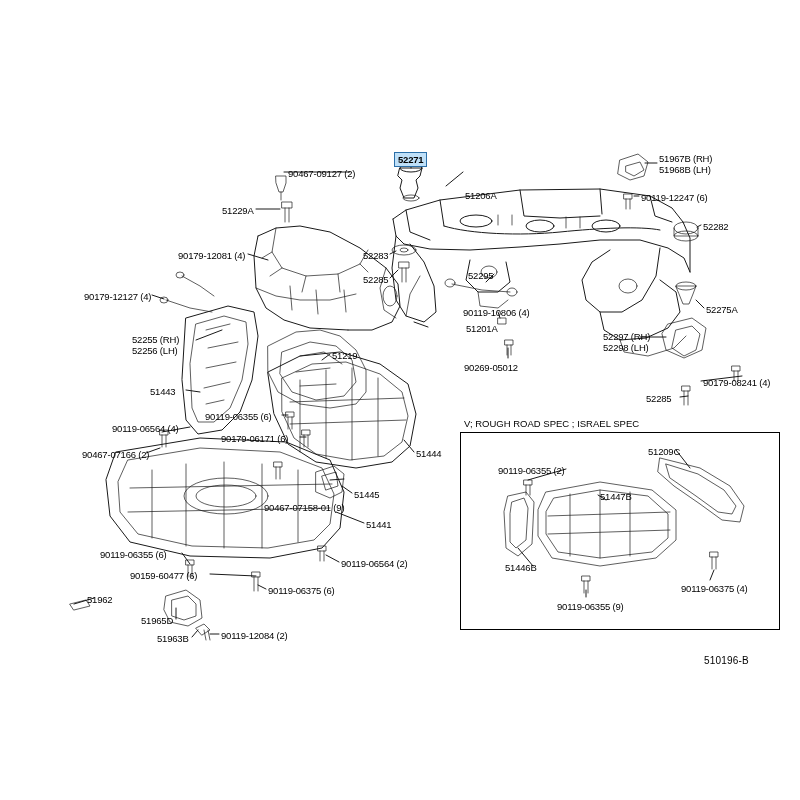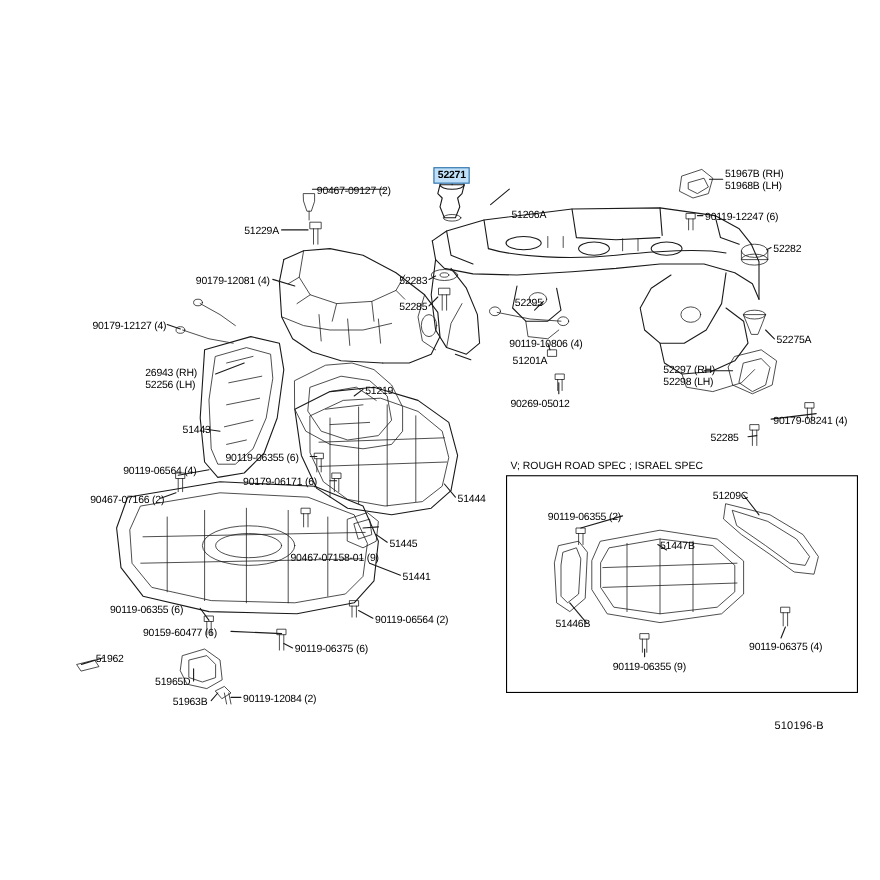--- a/index.html
+++ b/index.html
@@ -304,29 +304,29 @@
       <div class="lbl" style="left: 641px; top: 192px;">90119-12247 (6)</div>
       <div class="lbl" style="left: 222px; top: 205px; text-align: center;">51229A</div>
       <div class="lbl" style="left: 703px; top: 221px;">52282</div>
       <div class="lbl" style="left: 363px; top: 250px;">52283</div>
       <div class="lbl" style="left: 178px; top: 250px;">90179-12081 (4)</div>
       <div class="lbl" style="left: 363px; top: 274px;">52285</div>
       <div class="lbl" style="left: 468px; top: 270px;">52295</div>
       <div class="lbl" style="left: 84px; top: 291px;">90179-12127 (4)</div>
       <div class="lbl" style="left: 463px; top: 307px;">90119-10806 (4)</div>
       <div class="lbl" style="left: 706px; top: 304px;">52275A</div>
-      <div class="lbl" style="left: 132px; top: 334px;">26943 (RH)</div>
+      <div class="lbl" style="left: 132px; top: 334px;">52255 (RH)</div>
       <div class="lbl" style="left: 132px; top: 345px;">52256 (LH)</div>
       <div class="lbl" style="left: 430px; top: 323px; margin-left: 36px;">51201A</div>
       <div class="lbl" style="left: 603px; top: 331px;">52297 (RH)</div>
       <div class="lbl" style="left: 603px; top: 342px;">52298 (LH)</div>
       <div class="lbl" style="left: 332px; top: 350px;">51219</div>
       <div class="lbl" style="left: 464px; top: 362px;">90269-05012</div>
       <div class="lbl" style="left: 703px; top: 377px;">90179-08241 (4)</div>
-      <div class="lbl" style="left: 166px; top: 386px;">51443</div>
+      <div class="lbl" style="left: 150px; top: 386px;">51443</div>
       <div class="lbl" style="left: 646px; top: 393px;">52285</div>
       <div class="lbl" style="left: 205px; top: 411px;">90119-06355 (6)</div>
       <div class="lbl" style="left: 112px; top: 423px;">90119-06564 (4)</div>
       <div class="lbl" style="left: 221px; top: 433px;">90179-06171 (6)</div>
       <div class="lbl" style="left: 82px; top: 449px;">90467-07166 (2)</div>
       <div class="lbl" style="left: 416px; top: 448px;">51444</div>
       <div class="lbl" style="left: 248px; top: 502px; padding-left: 16px;">90467-07158-01 (9)</div>
       <div class="lbl" style="left: 354px; top: 489px;">51445</div>
       <div class="lbl" style="left: 366px; top: 519px;">51441</div>
       <div class="lbl" style="left: 100px; top: 549px;">90119-06355 (6)</div>

